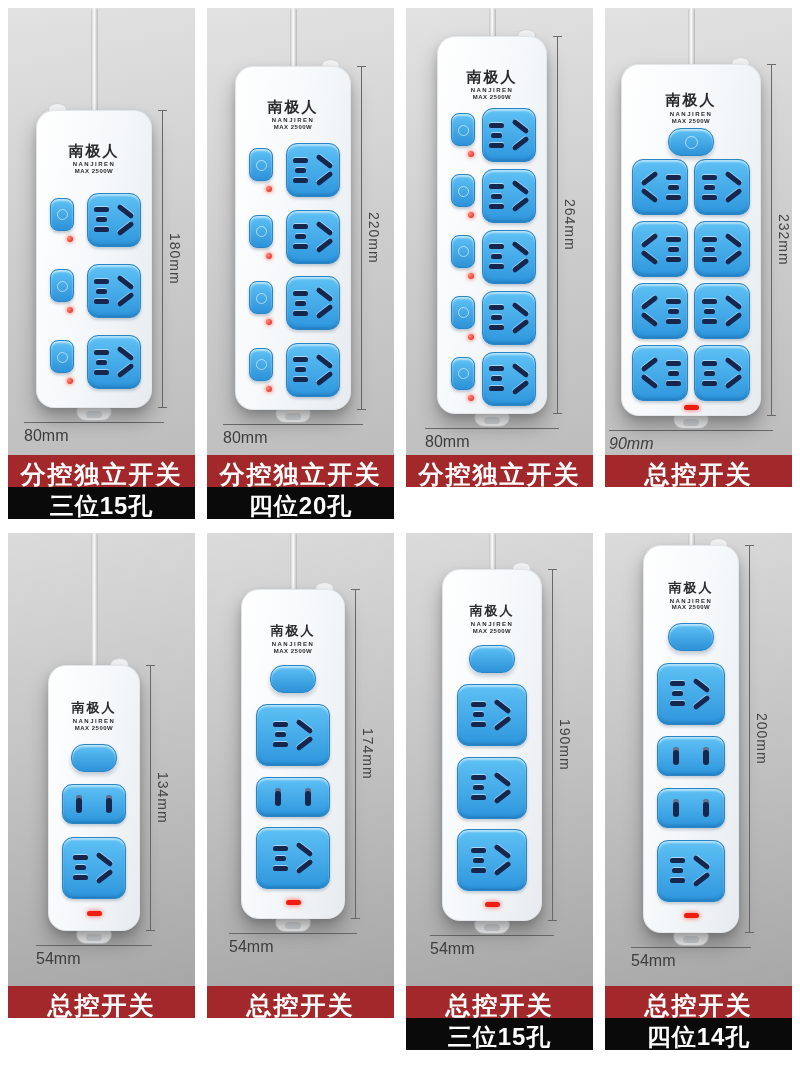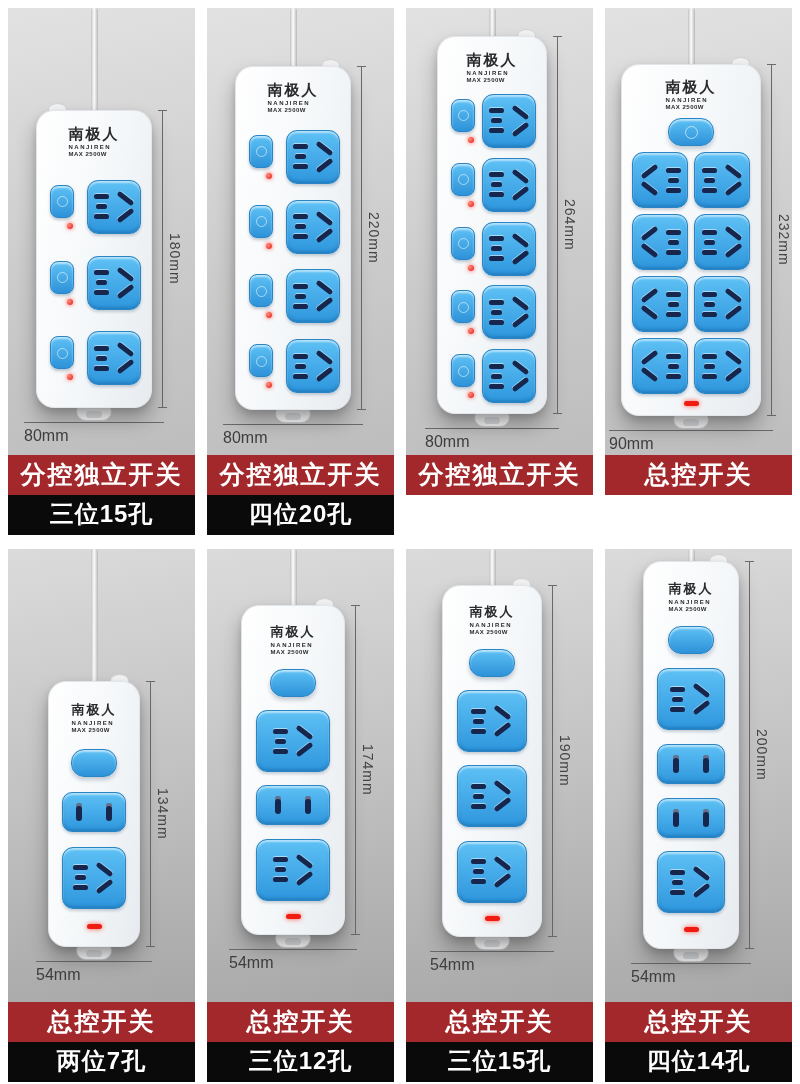--- a/index.html
+++ b/index.html
@@ -21,21 +21,21 @@
         border-radius:7px 7px 11px 11px;display:flex;align-items:flex-end;justify-content:center}
   .notch{width:16px;height:7px;border-radius:4px;background:#d8dbde;margin-bottom:2px}
 
   .strip{position:absolute;z-index:2;display:flex;flex-direction:column;align-items:center;
          justify-content:space-evenly;
          background:linear-gradient(100deg,#ffffff,#f4f7f9 55%,#e7ebef);
          border:1px solid #e2e6ea;border-radius:18px;
          box-shadow:0 12px 20px rgba(0,0,0,.28),0 3px 6px rgba(0,0,0,.12)}
   .strip.individual{justify-content:flex-start;padding-top:8px}
 
-  .logo{color:#2b2b2e;line-height:1.15;margin-top:6px}
+  .logo{text-align:center;color:#2b2b2e;line-height:1.15;margin-top:23px}
   .lg-name{font-size:15px;font-weight:900;letter-spacing:2px}
   .logo.sm .lg-name{font-size:13px}
   .lg-latin{font-size:6px;font-weight:700;letter-spacing:1.5px;margin-top:2px}
   .lg-power{font-size:6px;font-weight:700;letter-spacing:.5px}
 
   .rows{flex:1;width:100%;display:flex;flex-direction:column;justify-content:space-evenly}
   .irow{display:flex;align-items:center;justify-content:space-between;width:100%;padding:0 10px 0 13px}
   .swcol{display:flex;flex-direction:column;align-items:center}
 
   .swsmall{width:24px;height:33px;border-radius:8px;position:relative;
@@ -82,21 +82,21 @@
 
   .vdim{position:absolute;display:flex;align-items:center;gap:4px;z-index:0}
   .vline{width:1px;height:100%;background:#6a6a6a;position:relative}
   .vline::before{content:'';position:absolute;top:0;left:-4px;width:9px;height:1px;background:#6a6a6a}
   .vline::after{content:'';position:absolute;bottom:0;left:-4px;width:9px;height:1px;background:#6a6a6a}
   .vtext{writing-mode:vertical-rl;font-size:14px;color:#454545;letter-spacing:1px}
   .hdim{position:absolute;z-index:0;text-align:left}
   .hline{height:1px;background:#6a6a6a;margin-bottom:4px}
   .htext{font-size:16px;color:#3e3e3e}
 
-  .banner{height:40px;line-height:38px;text-align:center;color:#ffffff;font-weight:700;overflow:hidden}
+  .banner{height:32px;line-height:38px;text-align:center;color:#ffffff;font-weight:700;overflow:hidden}
   .bred{background:#a2282b;font-size:25px;letter-spacing:2px}
   .bblack{background:#0a0a0a;font-size:24px;letter-spacing:1px}
 </style>
 </head>
 <body>
 
 <div id="app">
   <div id="grid">
       <div class="cell row0">
         <div class="stage" style="height: 447px;">
@@ -488,21 +488,21 @@
             </div>
             <div class="ind"></div>
           </div>
           <div class="tail" style="top: 405px; left: 68px;">
             <div class="notch"></div>
           </div>
           <div class="vdim" style="left: 166px; top: 56px; height: 352px;">
             <div class="vline"></div>
             <div class="vtext">232mm</div>
           </div>
-          <div class="hdim" style="left: 4px; top: 422px; width: 164px;">
+          <div class="hdim" style="left: 4px; top: 422px; width: 164px; font-style: italic;">
             <div class="hline"></div>
             <div class="htext">90mm</div>
           </div>
         </div>
         <div class="banner bred">总控开关</div>
       </div>
       <div class="cell row1">
         <div class="stage" style="height: 453px;">
           <div class="cord" style="left: 82.5px; height: 138px;"></div>
           <div class="hook" style="top: 125px; left: 102px;"></div>
@@ -536,21 +536,20 @@
           <div class="vdim" style="left: 142px; top: 132px; height: 266px;">
             <div class="vline"></div>
             <div class="vtext">134mm</div>
           </div>
           <div class="hdim" style="left: 28px; top: 412px; width: 116px;">
             <div class="hline"></div>
             <div class="htext">54mm</div>
           </div>
         </div>
         <div class="banner bred">总控开关</div>
-        <div class="banner bblack">两位7孔</div>
       </div>
       <div class="cell row1">
         <div class="stage" style="height: 453px;">
           <div class="cord" style="left: 82.5px; height: 62px;"></div>
           <div class="hook" style="top: 49px; left: 108px;"></div>
           <div class="strip master" style="left: 34px; top: 56px; width: 104px; height: 330px;">
             <div class="logo sm">
               <div class="lg-name">南极人</div>
               <div class="lg-latin">NANJIREN</div>
               <div class="lg-power">MAX 2500W</div>
@@ -590,21 +589,20 @@
           <div class="vdim" style="left: 148px; top: 56px; height: 330px;">
             <div class="vline"></div>
             <div class="vtext">174mm</div>
           </div>
           <div class="hdim" style="left: 22px; top: 400px; width: 128px;">
             <div class="hline"></div>
             <div class="htext">54mm</div>
           </div>
         </div>
         <div class="banner bred">总控开关</div>
-        <div class="banner bblack">三位12孔</div>
       </div>
       <div class="cell row1">
         <div class="stage" style="height: 453px;">
           <div class="cord" style="left: 82.5px; height: 42px;"></div>
           <div class="hook" style="top: 29px; left: 106px;"></div>
           <div class="strip master" style="left: 36px; top: 36px; width: 100px; height: 352px;">
             <div class="logo sm">
               <div class="lg-name">南极人</div>
               <div class="lg-latin">NANJIREN</div>
               <div class="lg-power">MAX 2500W</div>

